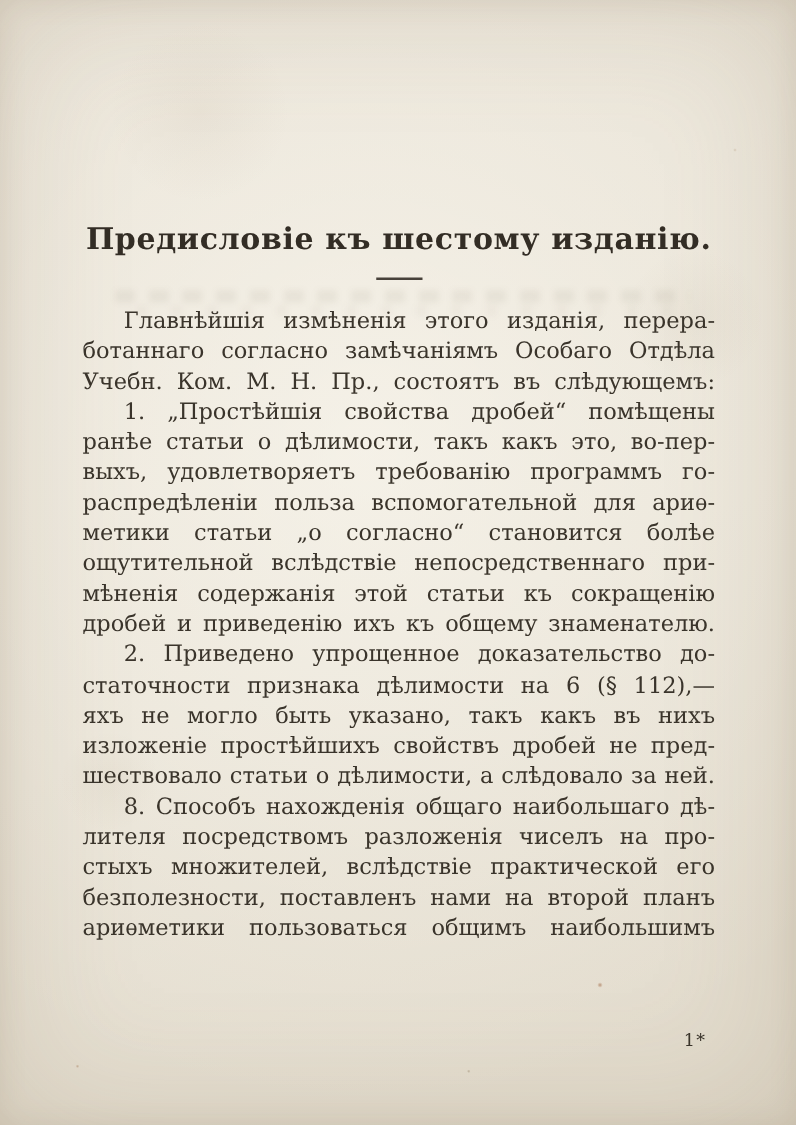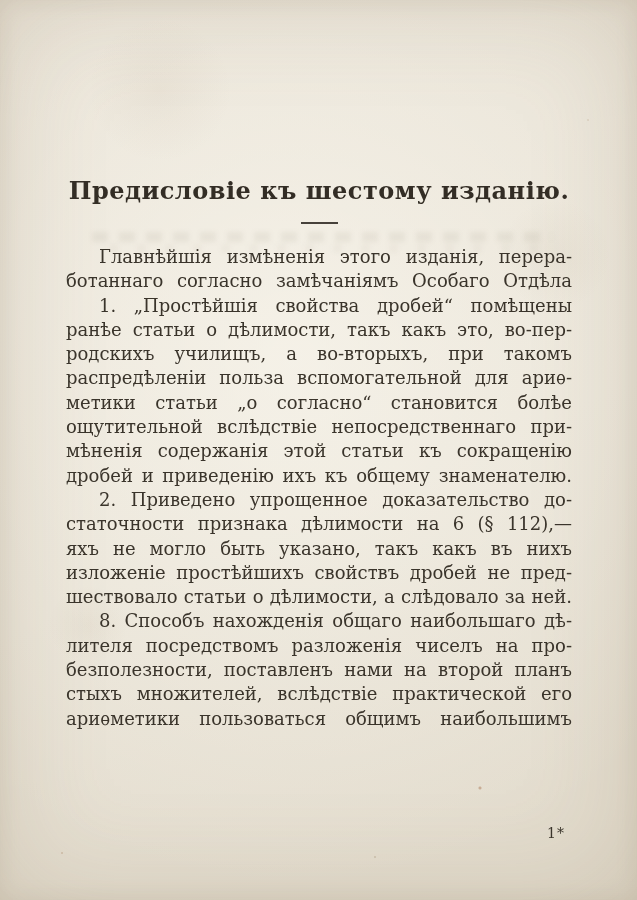--- a/index.html
+++ b/index.html
@@ -111,42 +111,43 @@
 
   <div class="content">
     <h1 class="title">Предисловіе къ шестому изданію.</h1>
 
     <div class="rule"></div>
 
     <div class="text-block">
         <div class="paragraph">
           <div class="line first">Главнѣйшія измѣненія этого изданія, перера-</div>
           <div class="line">ботаннаго согласно замѣчаніямъ Особаго Отдѣла</div>
+          <div class="line">Учебн. Ком. М. Н. Пр., состоятъ въ слѣдующемъ:</div>
         </div>
         <div class="paragraph">
           <div class="line first">1. „Простѣйшія свойства дробей“ помѣщены</div>
           <div class="line">ранѣе статьи о дѣлимости, такъ какъ это, во-пер-</div>
-          <div class="line">родскихъ училищъ, а во-вторыхъ, при такомъ</div>
+          <div class="line">выхъ, удовлетворяетъ требованію программъ го-</div>
           <div class="line">распредѣленіи польза вспомогательной для ариѳ-</div>
           <div class="line">метики статьи „о согласно“ становится болѣе</div>
           <div class="line">ощутительной вслѣдствіе непосредственнаго при-</div>
           <div class="line">мѣненія содержанія этой статьи къ сокращенію</div>
           <div class="line">дробей и приведенію ихъ къ общему знаменателю.</div>
         </div>
         <div class="paragraph">
           <div class="line first">2. Приведено упрощенное доказательство до-</div>
           <div class="line">статочности признака дѣлимости на 6 (§ 112),—</div>
           <div class="line">яхъ не могло быть указано, такъ какъ въ нихъ</div>
           <div class="line">изложеніе простѣйшихъ свойствъ дробей не пред-</div>
           <div class="line">шествовало статьи о дѣлимости, а слѣдовало за ней.</div>
         </div>
         <div class="paragraph">
           <div class="line first">8. Способъ нахожденія общаго наибольшаго дѣ-</div>
           <div class="line">лителя посредствомъ разложенія чиселъ на про-</div>
+          <div class="line">стыхъ множителей, вслѣдствіе практической его</div>
           <div class="line">безполезности, поставленъ нами на второй планъ</div>
-          <div class="line">стыхъ множителей, вслѣдствіе практической его</div>
           <div class="line">ариѳметики пользоваться общимъ наибольшимъ</div>
         </div>
       </div>
   </div>
 
   <div class="signature">1*</div>
 </div>
 
 </body></html>

